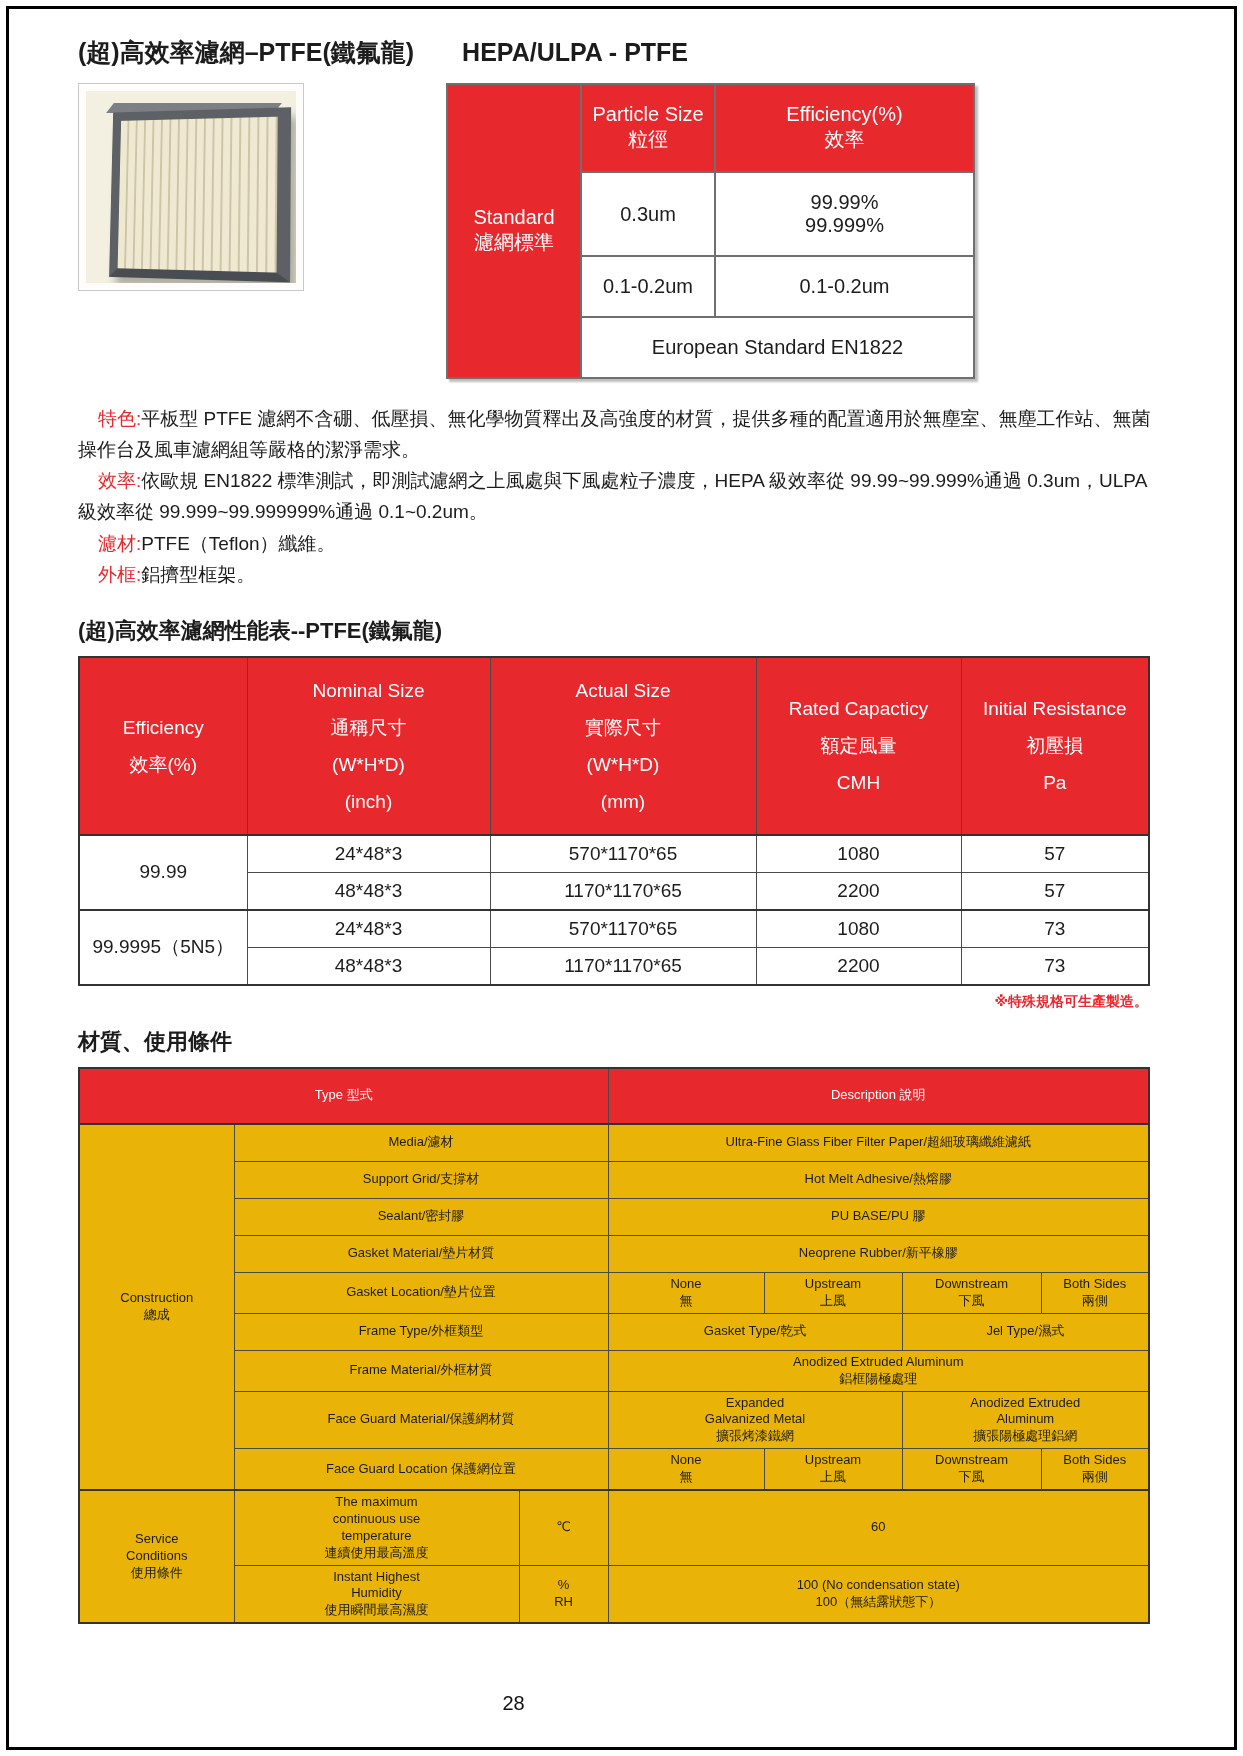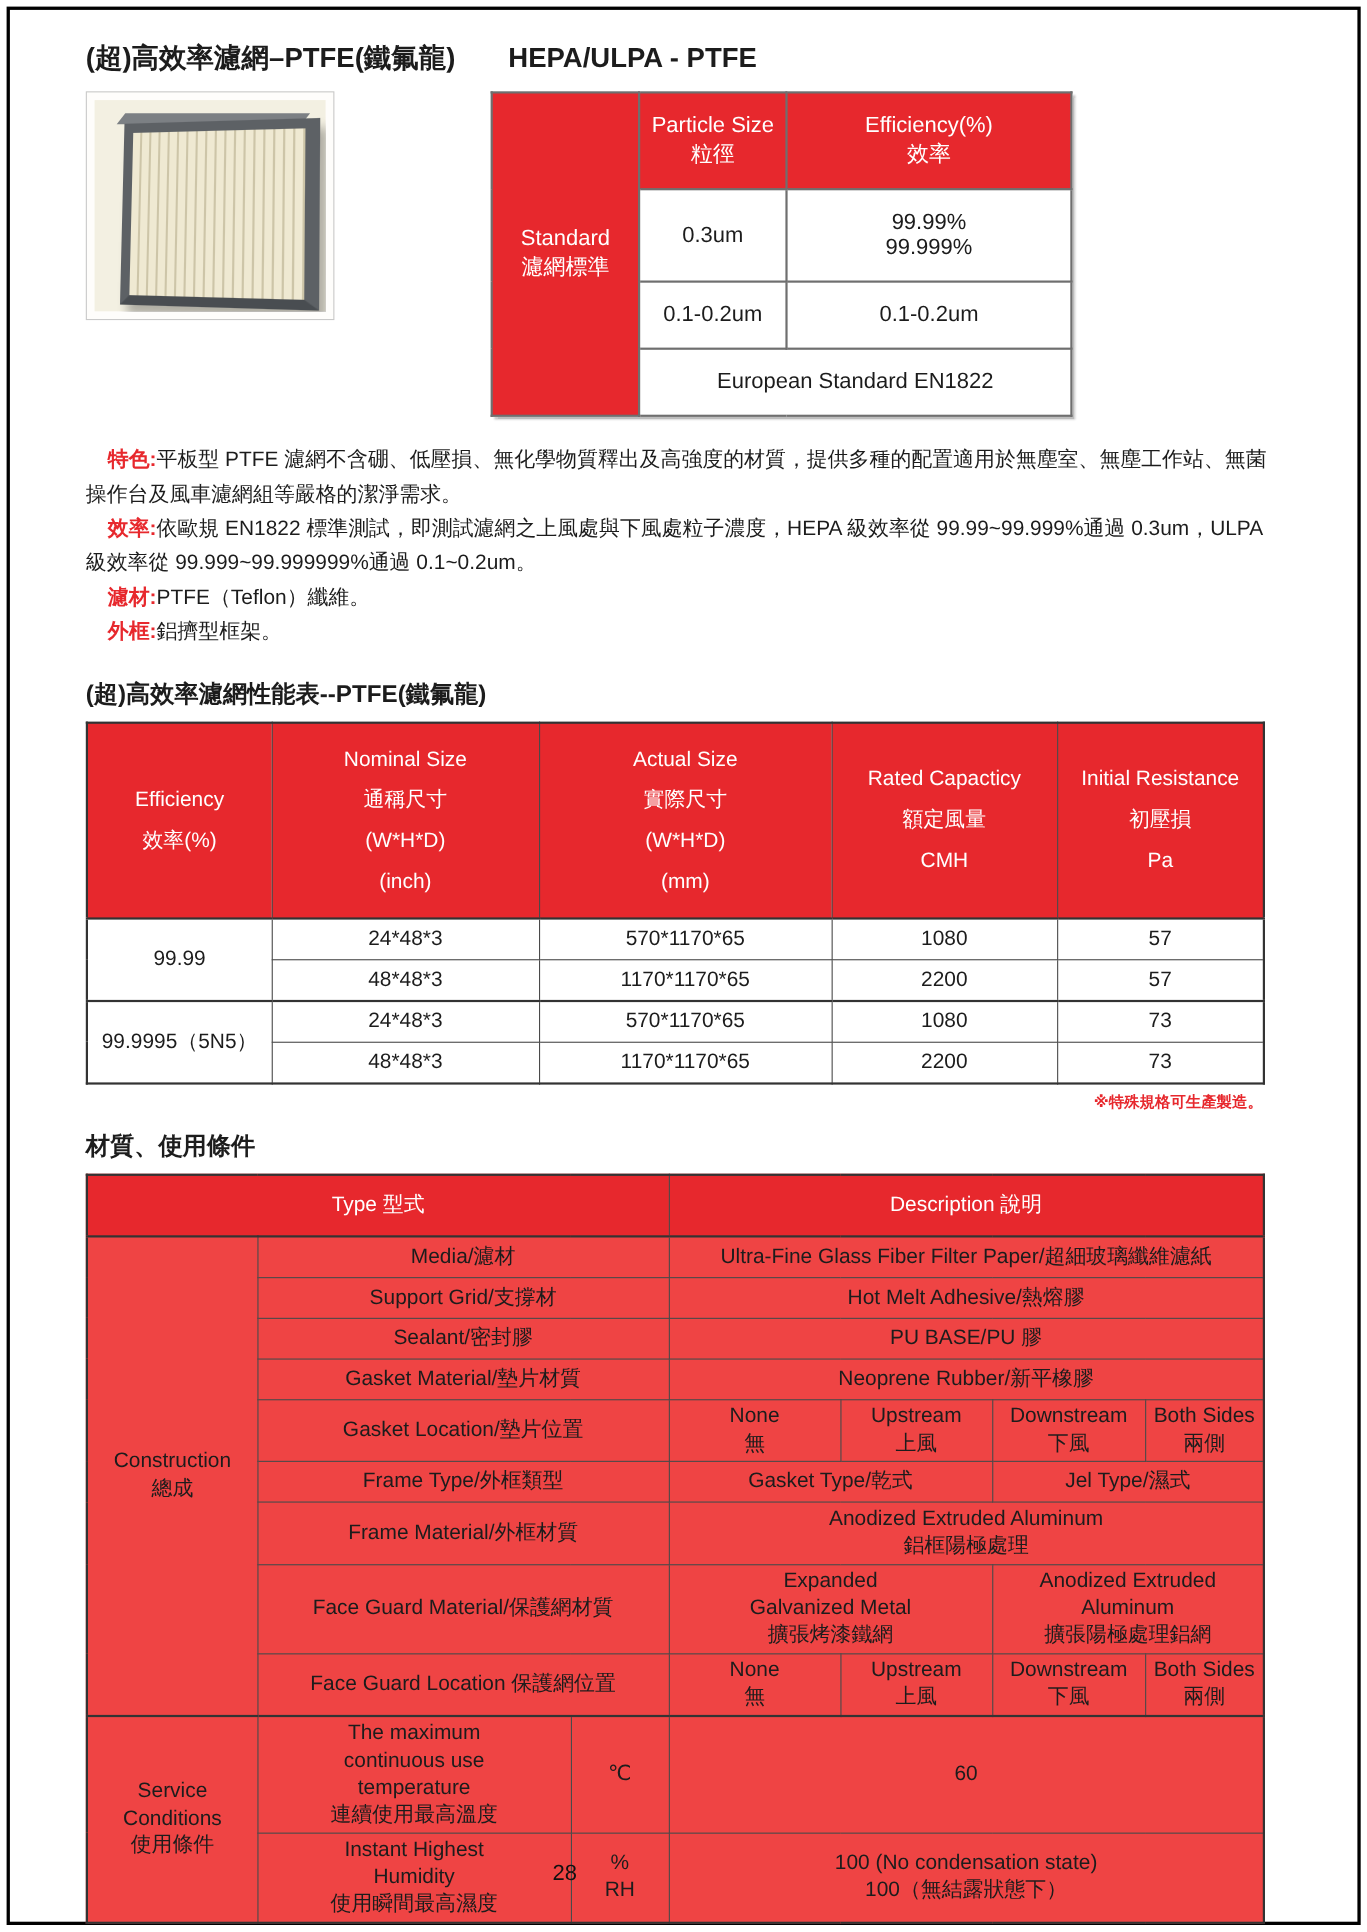--- a/index.html
+++ b/index.html
@@ -31,36 +31,36 @@
   .std-table td, .std-table th { border:2px solid #6f6f6f; text-align:center; vertical-align:middle; padding:18px 8px; font-weight:normal; }
   .red { background:var(--red); color:#fff; }
   .ml { white-space:pre-line; }
   .std-h { height:76px; }
   .std-r1 { height:72px; }
   .std-r2 { height:38px; }
   .std-r3 { height:40px; }
 
   
   .features { margin-top:24px; font-size:19px; line-height:1.64; width:1078px; }
-  .flabel { color:var(--red); font-weight:bold;padding-left:20px; }
+  .flabel { color:var(--red); font-weight:normal;padding-left:20px; }
 
   .section-title { font-size:22px; font-weight:bold; margin-top:26px; margin-bottom:10px; }
 
   
   .perf-table { border-collapse:collapse; table-layout:fixed; width:1070px; text-align:center; font-size:19px; background:#fff; }
   .perf-table th, .perf-table td { border:1px solid var(--line); vertical-align:middle; padding:0 4px; }
   .perf-table { border:2px solid #333; }
   .perf-table thead th { height:176px; line-height:1.95; font-weight:normal; border-bottom:2px solid #333; }
   .perf-table tbody td { height:36px; }
   .perf-table tr.group-start td { border-top:2px solid #333; }
   .spec-note { width:1070px; text-align:right; color:var(--red); font-size:14px; font-weight:bold; margin-top:7px; }
 
   
   .mat-title { margin-top:16px; }
-  .mat-table { border-collapse:collapse; table-layout:fixed; width:1070px; text-align:center; font-size:19px; line-height:1.3; border:2px solid #333; background:#ef4444; }
+  .mat-table { border-collapse:collapse; table-layout:fixed; width:1070px; text-align:center; font-size:13px; line-height:1.3; border:2px solid #333; background:#eab308; }
   .mat-table th, .mat-table td { border:1px solid var(--line); vertical-align:middle; padding:3px 4px; font-weight:normal; }
   .mat-table th { height:48px; border-bottom:2px solid #333; }
   .mat-row-s td { height:30px; }
   .svc-sep td { border-top:2px solid #333; }
 
   .page-number { position:absolute; left:0; width:1027px; bottom:41px; text-align:center; font-size:20px; color:#111; }
 </style>
 </head>
 <body>
 

